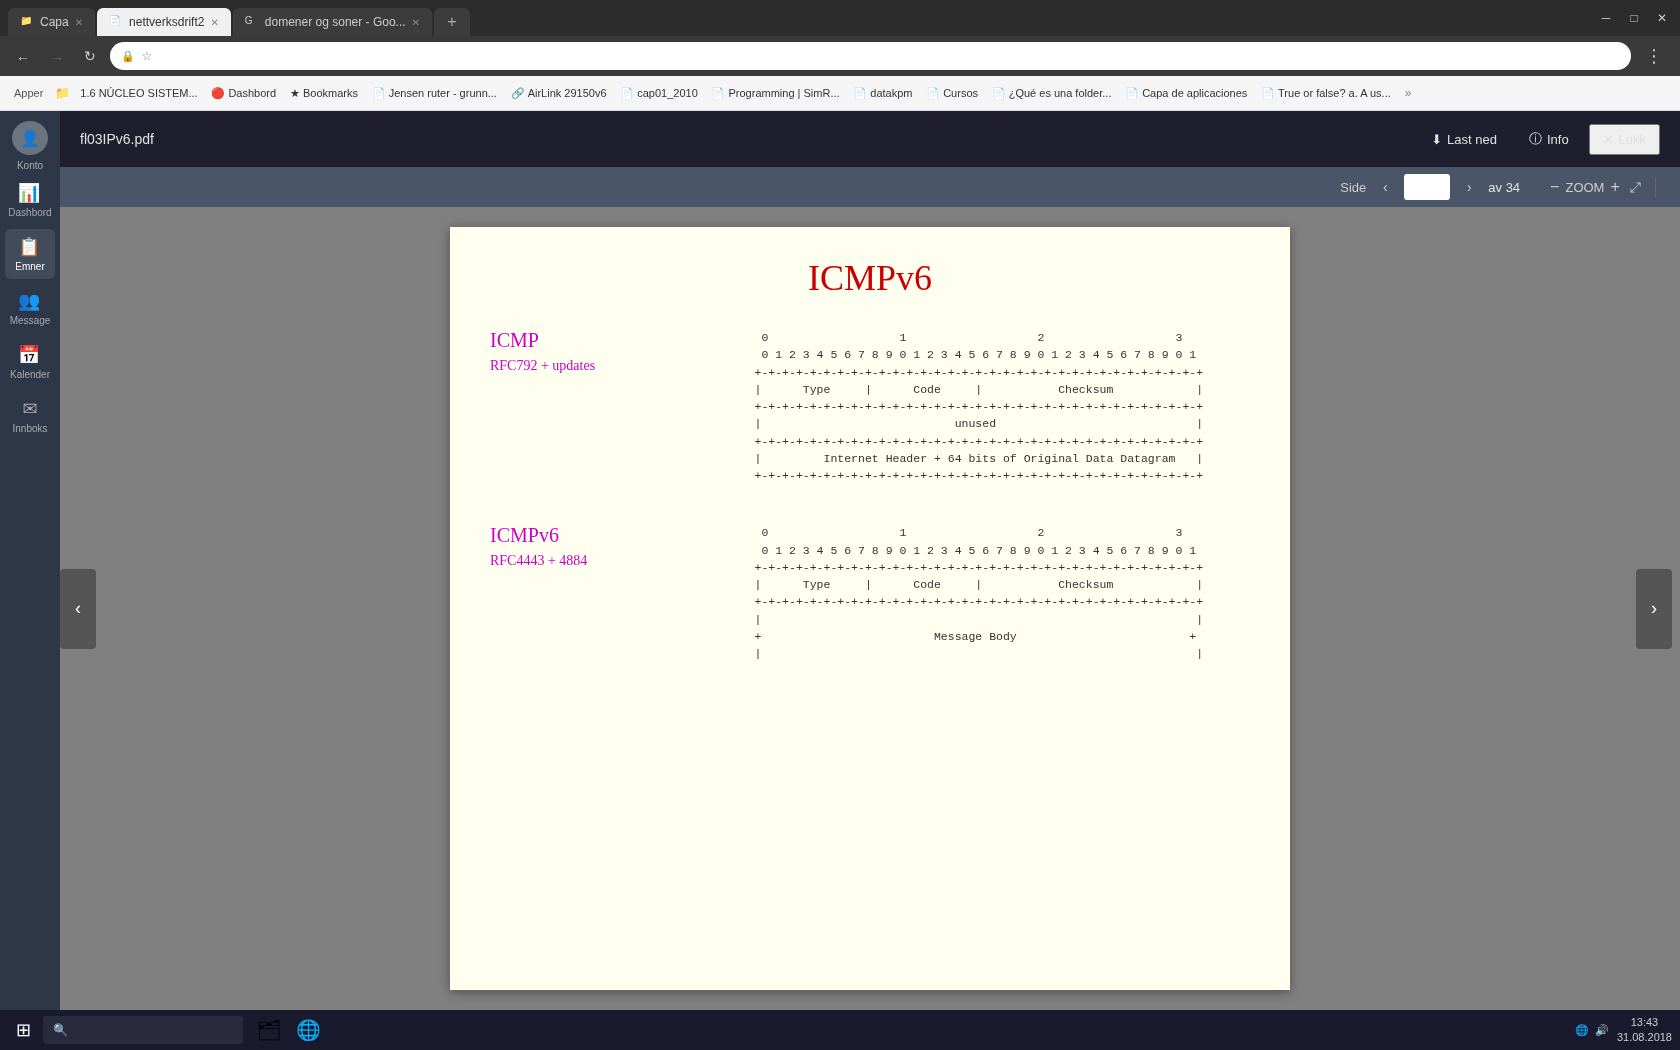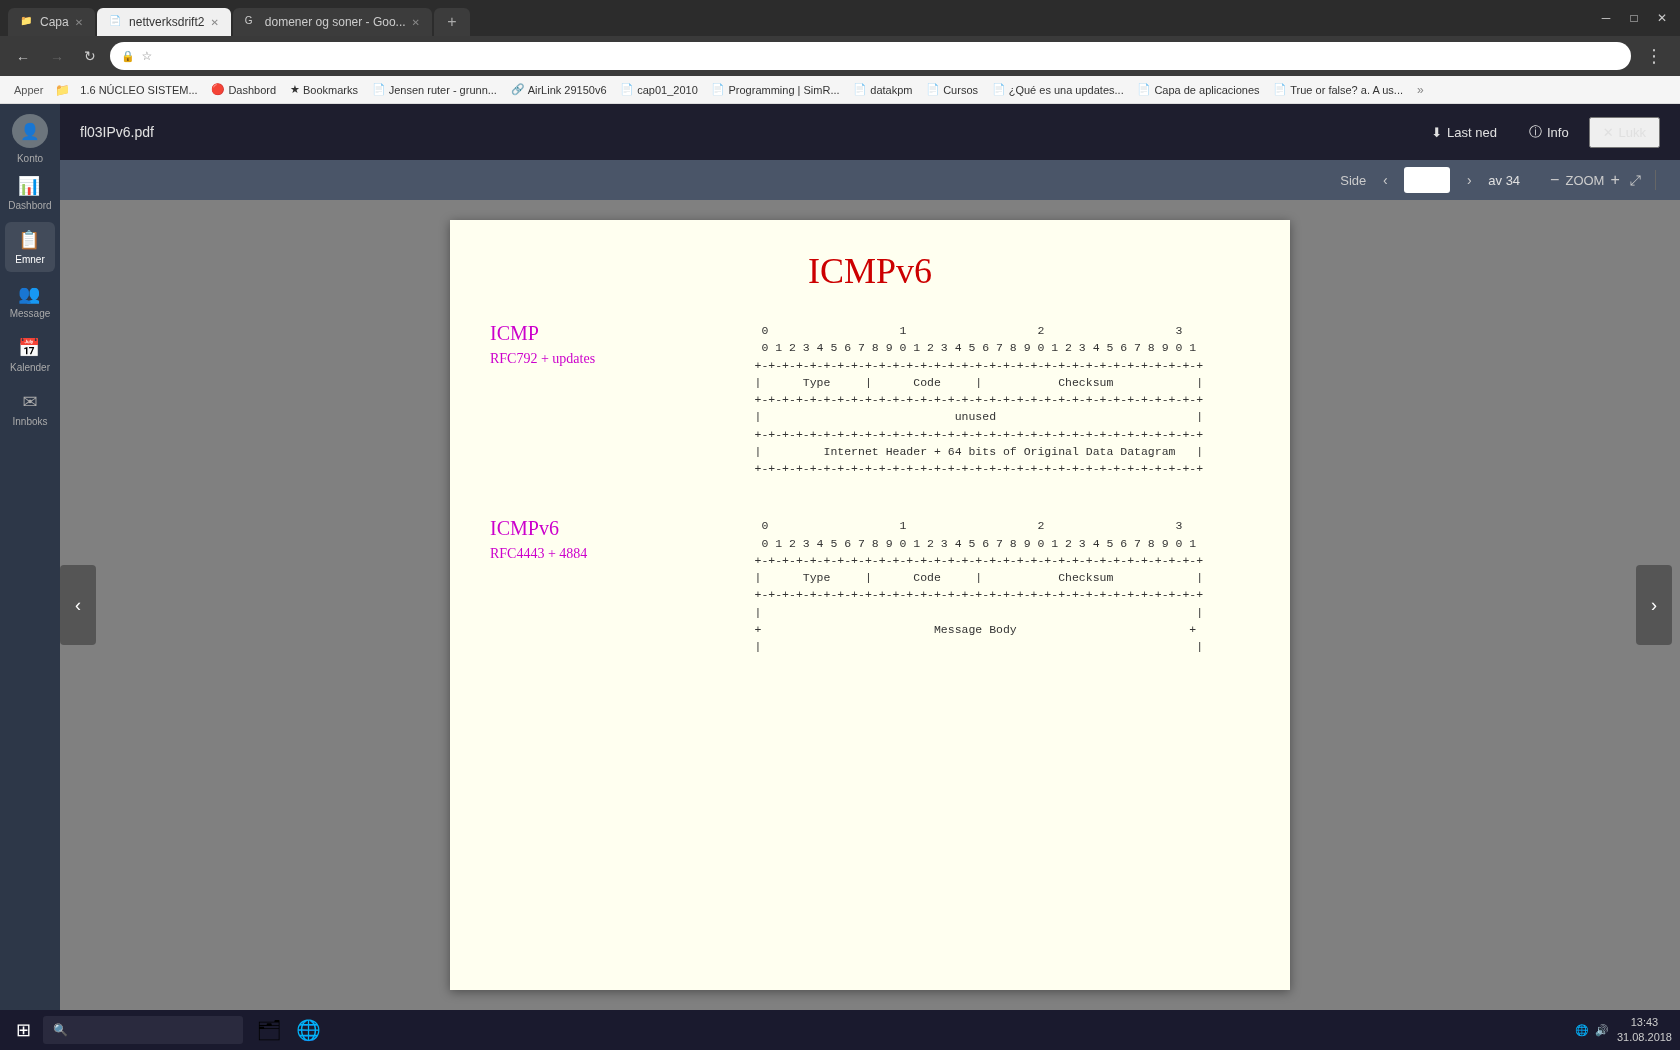--- a/index.html
+++ b/index.html
@@ -65,21 +65,21 @@
       font-size: 12px;
       color: #333;
     }
     .secure-icon { color: #2a7a2a; font-size: 11px; }
     .address-text { flex: 1; font-size: 12px; }
     .star-icon { color: #888; cursor: pointer; }
 
     
     .bookmarks-bar {
       background: #f5f5f5;
-      height: 28px;
+      height: 35px;
       display: flex;
       align-items: center;
       padding: 0 8px;
       gap: 6px;
       border-bottom: 1px solid #ddd;
       font-size: 11px;
       overflow: hidden;
     }
     .bookmark-item { color: #333; cursor: pointer; white-space: nowrap; padding: 2px 4px; display: flex; align-items: center; gap: 3px; }
     .apps-btn { color: #555; cursor: pointer; font-size: 11px; padding: 2px 6px; }
@@ -392,21 +392,21 @@
   <span style="color:#888; font-size:12px;">📁</span>
   <span class="bookmark-item">1.6 NÚCLEO SISTEM...</span>
   <span class="bookmark-item">🔴 <span>Dashbord</span></span>
   <span class="bookmark-item">★ <span>Bookmarks</span></span>
   <span class="bookmark-item">📄 <span>Jensen ruter - grunn...</span></span>
   <span class="bookmark-item">🔗 <span>AirLink 29150v6</span></span>
   <span class="bookmark-item">📄 <span>cap01_2010</span></span>
   <span class="bookmark-item">📄 <span>Programming | SimR...</span></span>
   <span class="bookmark-item">📄 <span>datakpm</span></span>
   <span class="bookmark-item">📄 <span>Cursos</span></span>
-  <span class="bookmark-item">📄 <span>¿Qué es una updates...</span></span>
+  <span class="bookmark-item">📄 <span>¿Qué es una folder...</span></span>
   <span class="bookmark-item">📄 <span>Capa de aplicaciones</span></span>
   <span class="bookmark-item">📄 <span>True or false? a. A us...</span></span>
   <span style="color:#888; font-size:12px; margin-left:4px; cursor:pointer;">»</span>
 </div>
 
 <div class="main-area">
 
   <div class="sidebar">
     <div class="sidebar-item">
       <div class="sidebar-avatar">👤</div>

